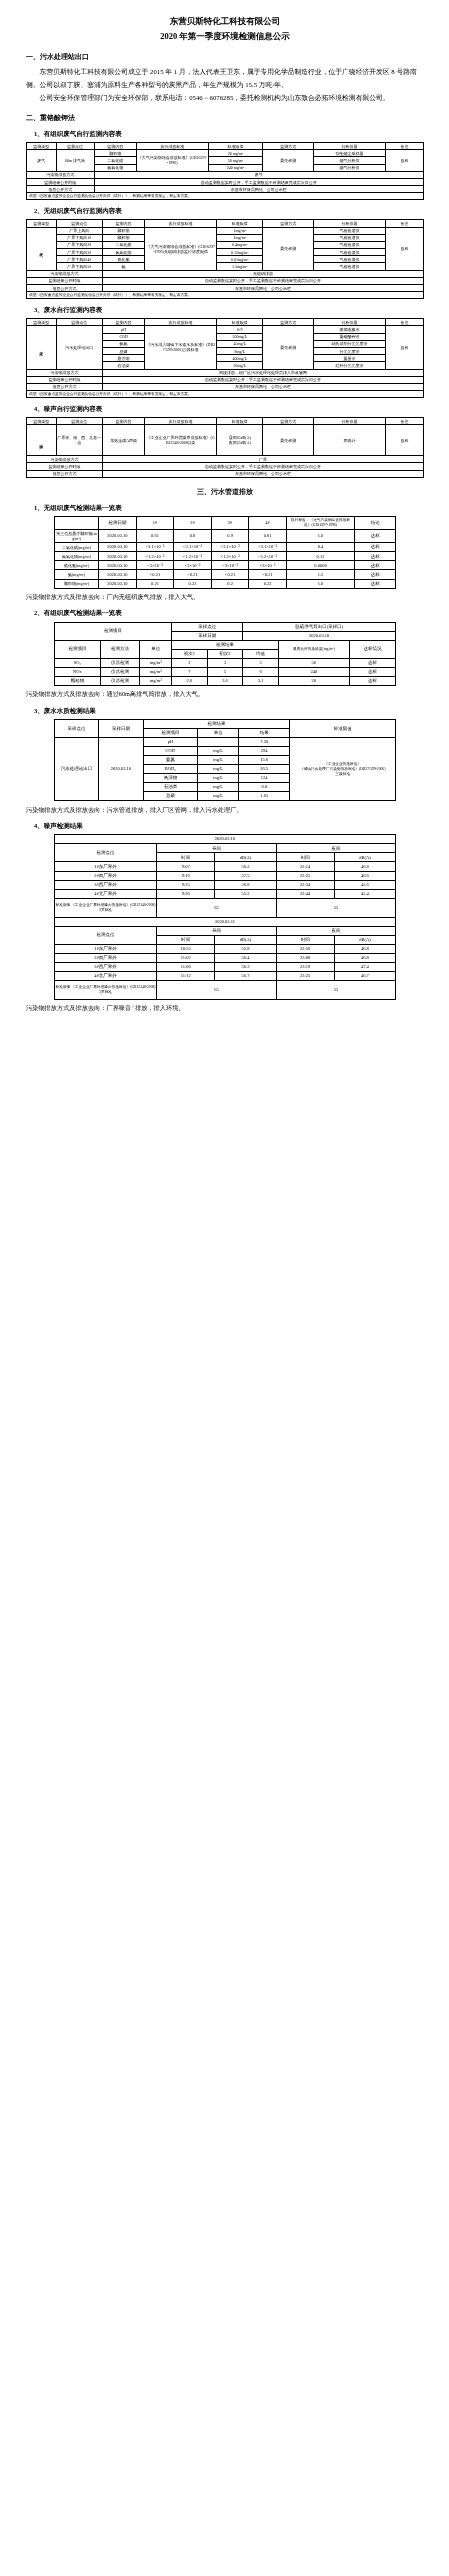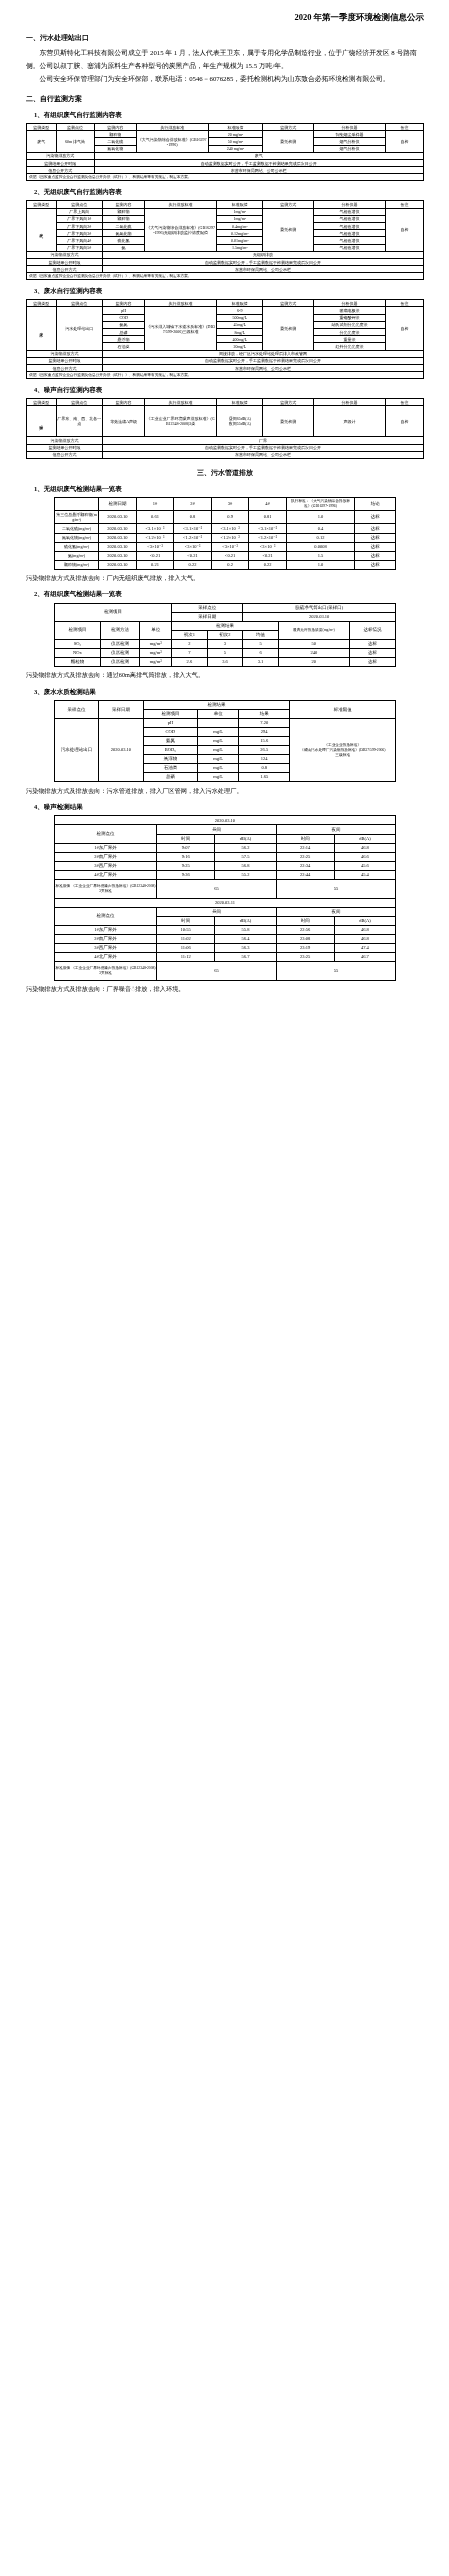--- a/index.html
+++ b/index.html
@@ -14,21 +14,21 @@
     padding:10.2px 26px 17px 26px;
   }
   .doc-title{
     text-align:center;
     font-weight:bold;
     font-size:8.5px;
     line-height:1.7;
     margin:3.4px 0 1.1px 0;
   }
   .doc-title2{
-    text-align:right;
+    text-align:center;
     font-weight:bold;
     font-size:8.5px;
     line-height:1.7;
     margin:0 0 0 0;
   }
   h2.sec{
     font-size:7px;
     font-weight:bold;
     margin:8px 0 4.5px 0;
   }
@@ -96,27 +96,28 @@
     line-height:1.7;
     margin:3.4px 0 1.1px 0;
     text-indent:0;
   }
 </style>
 </head>
 <body>
 
 <div class="page">
 
+  <div class="doc-title">东营贝斯特化工科技有限公司</div>
   <div class="doc-title2">2020 年第一季度环境检测信息公示</div>
 
   <h2 class="sec">一、污水处理站出口</h2>
   <p class="para">东营贝斯特化工科技有限公司成立于 2015 年 1 月，法人代表王卫东，属于专用化学品制造行业，位于广饶经济开发区 8 号路南侧。公司以叔丁胺、塞浦为原料生产各种型号的炭黑产品，年生产规模为 15.5 万吨/年。</p>
   <p class="para">公司安全环保管理部门为安全环保部，联系电话：0546－6076285，委托检测机构为山东致合必拓环境检测有限公司。</p>
 
-  <h2 class="sec">二、自行监测方案</h2>
+  <h2 class="sec">二、重铬酸钾法</h2>
 
   <h3 class="sub">1、有组织废气自行监测内容表</h3>
   <div class="tbl-wrap">
   <table class="grid">
     <colgroup>
           <col style="width:7%">
           <col style="width:9%">
           <col style="width:10%">
           <col style="width:17%">
           <col style="width:13%">

